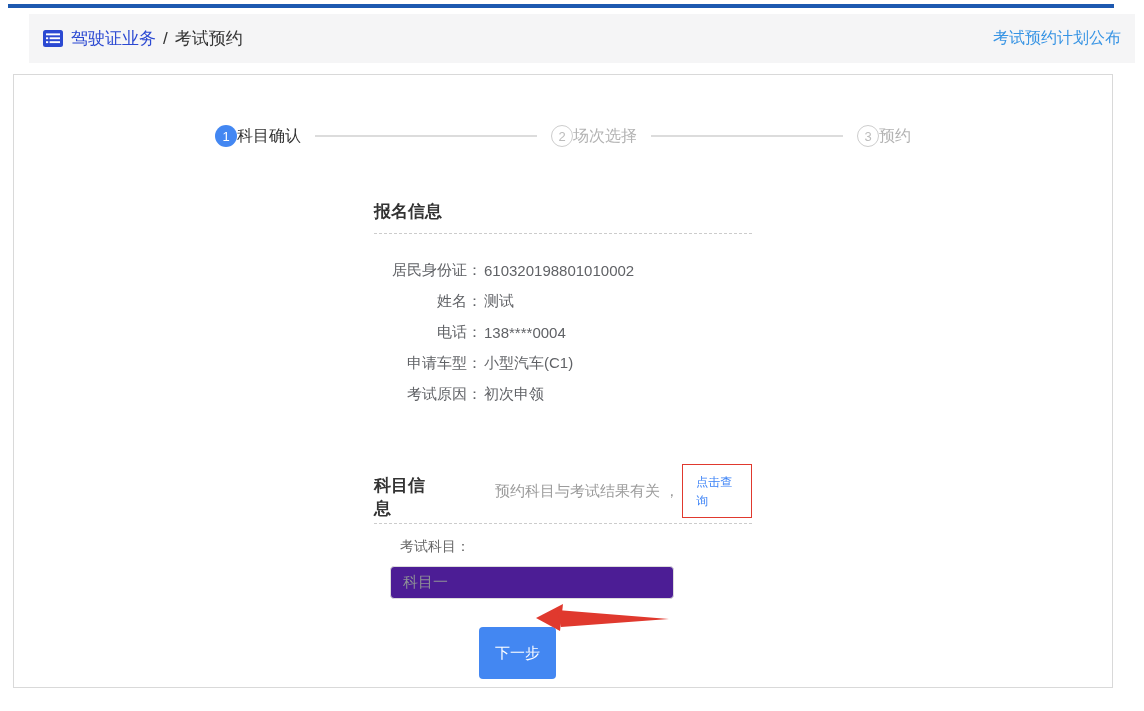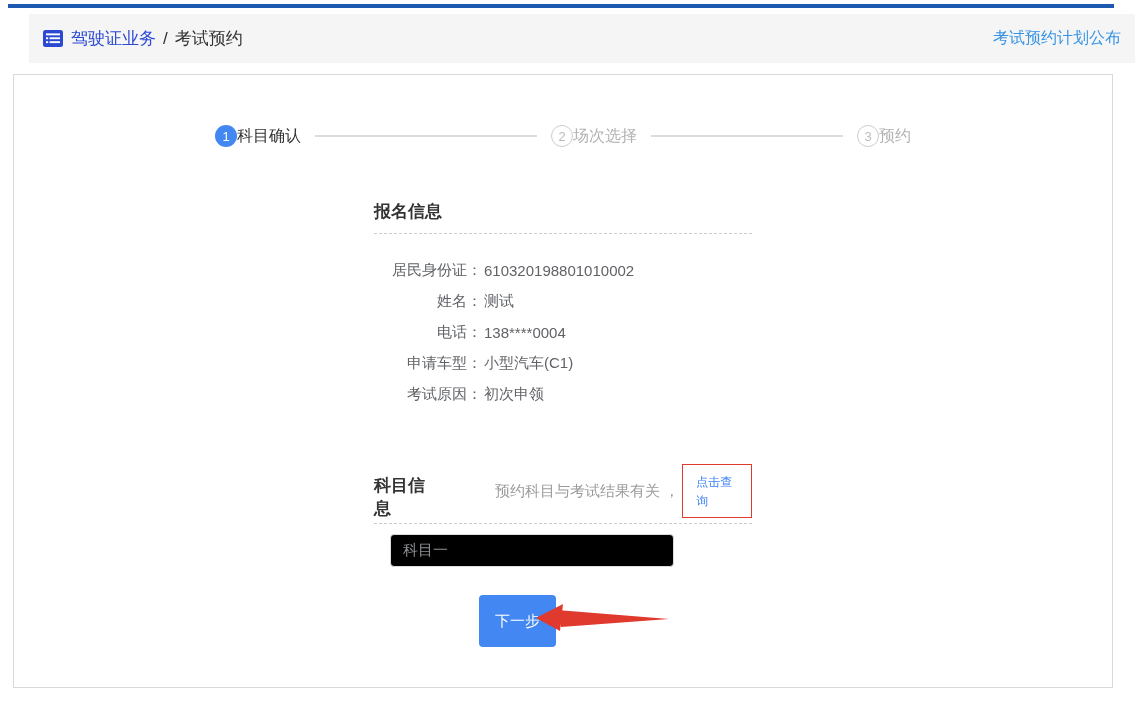--- a/index.html
+++ b/index.html
@@ -43,21 +43,21 @@
 
   .subject-section { margin-top:52px; }
   .section-head { display:flex; align-items:center; }
   .subject-hint { margin-left:62px; font-size:15px; color:#9b9b9b; white-space:pre; }
   .query-box { margin-left:3px; border:1px solid #e0392e; padding:7px 13px; }
   .query-link { color:#3b82f6; font-size:12px; text-decoration:none; cursor:pointer; }
   .divider-tight { border-bottom:1px dashed #ccc; margin-top:3px; }
 
   .field-label { margin:14px 0 0 26px; font-size:14px; color:#666; }
   .subject-input { display:block; margin:10px 0 0 16px; width:284px; height:33px;
-    background:#000000; border:1px solid #dcdcdc; border-radius:4px; padding:0 12px;
+    background:#4c1d95; border:1px solid #dcdcdc; border-radius:4px; padding:0 12px;
     font-size:15px; color:#8f9296; font-family:inherit; }
   .next-button { display:block; margin:28px 0 0 105px; width:77px; height:52px;
     background:#4387f2; color:#fff; border:none; border-radius:4px; font-size:15px;
     cursor:pointer; font-family:inherit; }
 
   .arrow-overlay { position:absolute; left:0; top:0; pointer-events:none; }
 </style>
 </head>
 <body>
 
@@ -130,20 +130,21 @@
 
     <div class="subject-section">
       <div class="section-head">
         <span class="section-title">科目信息</span>
         <span class="subject-hint">预约科目与考试结果有关 ，</span>
         <span class="query-box">
           <a class="query-link">点击查询</a>
         </span>
       </div>
       <div class="divider-tight"></div>
+      <div class="field-label">考试科目：</div>
       <input class="subject-input" type="text" readonly="" value="科目一" style="">
       <button class="next-button">下一步</button>
     </div>
 
   </div>
 </div>
 
 <svg class="arrow-overlay" width="1144" height="711" viewBox="0 0 1144 711">
   <polygon points="536,618 563,604 560,631" fill="#e0392e"></polygon>
   <polygon points="557,610 669,619 561,627" fill="#e0392e"></polygon>

